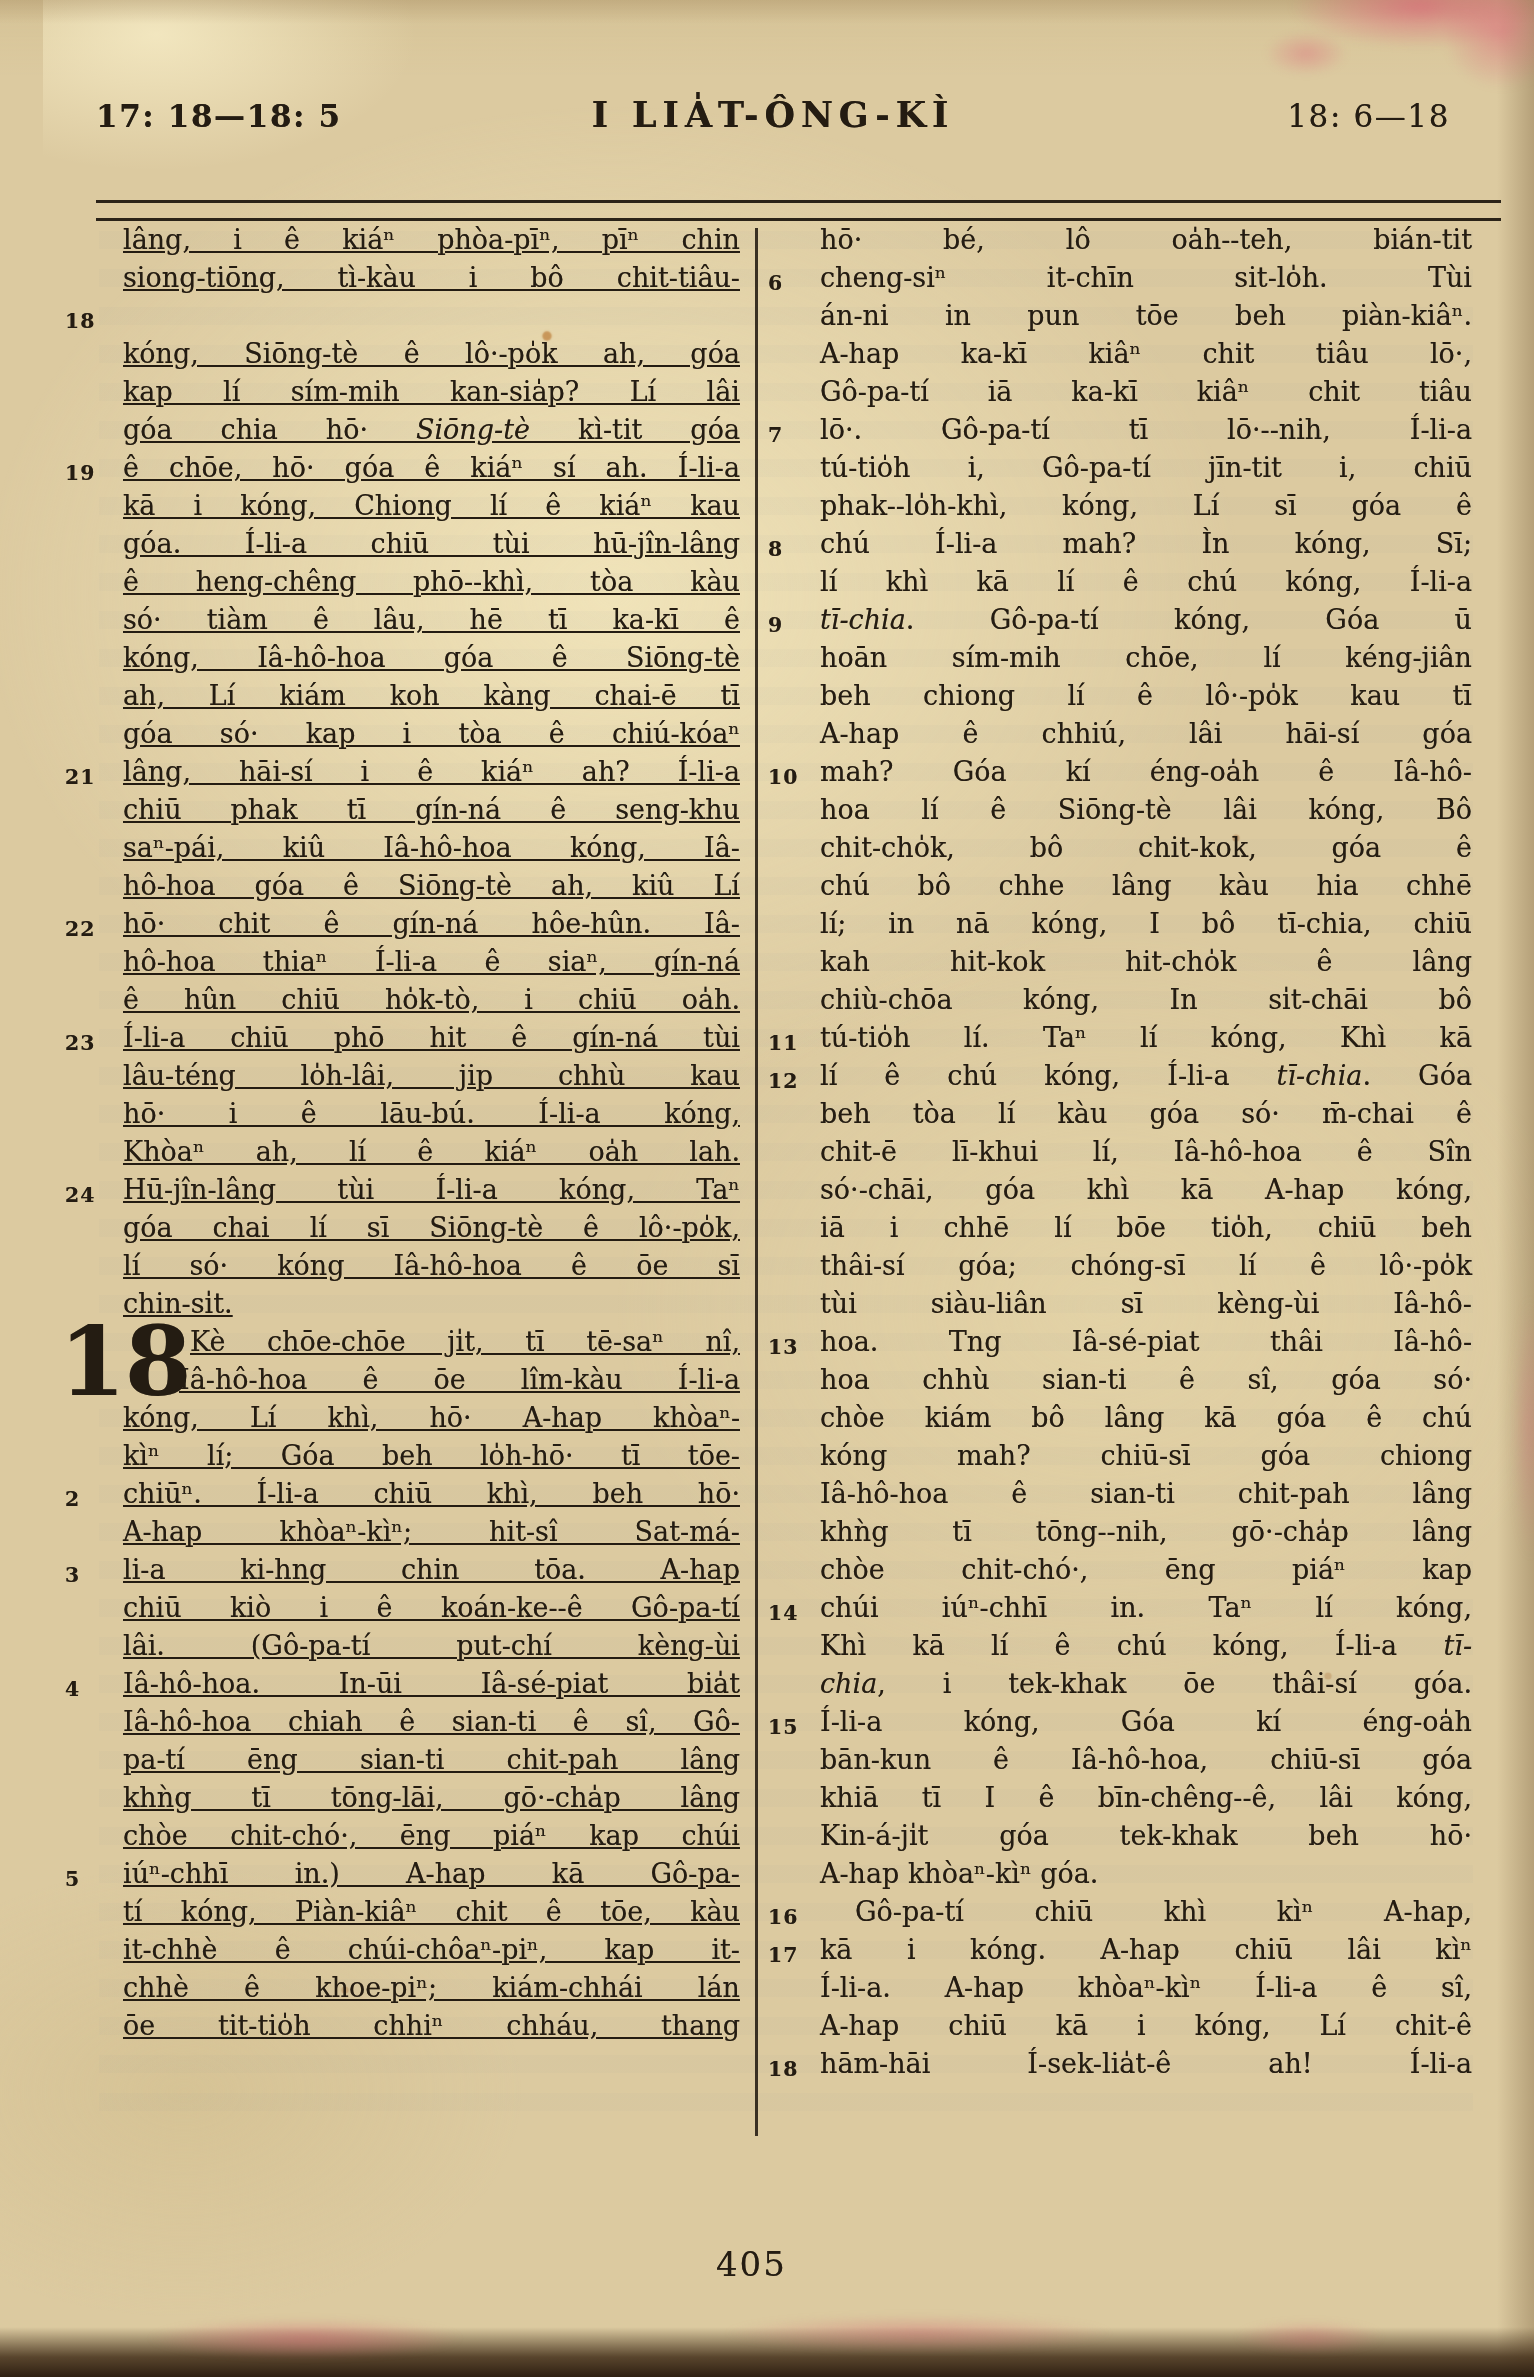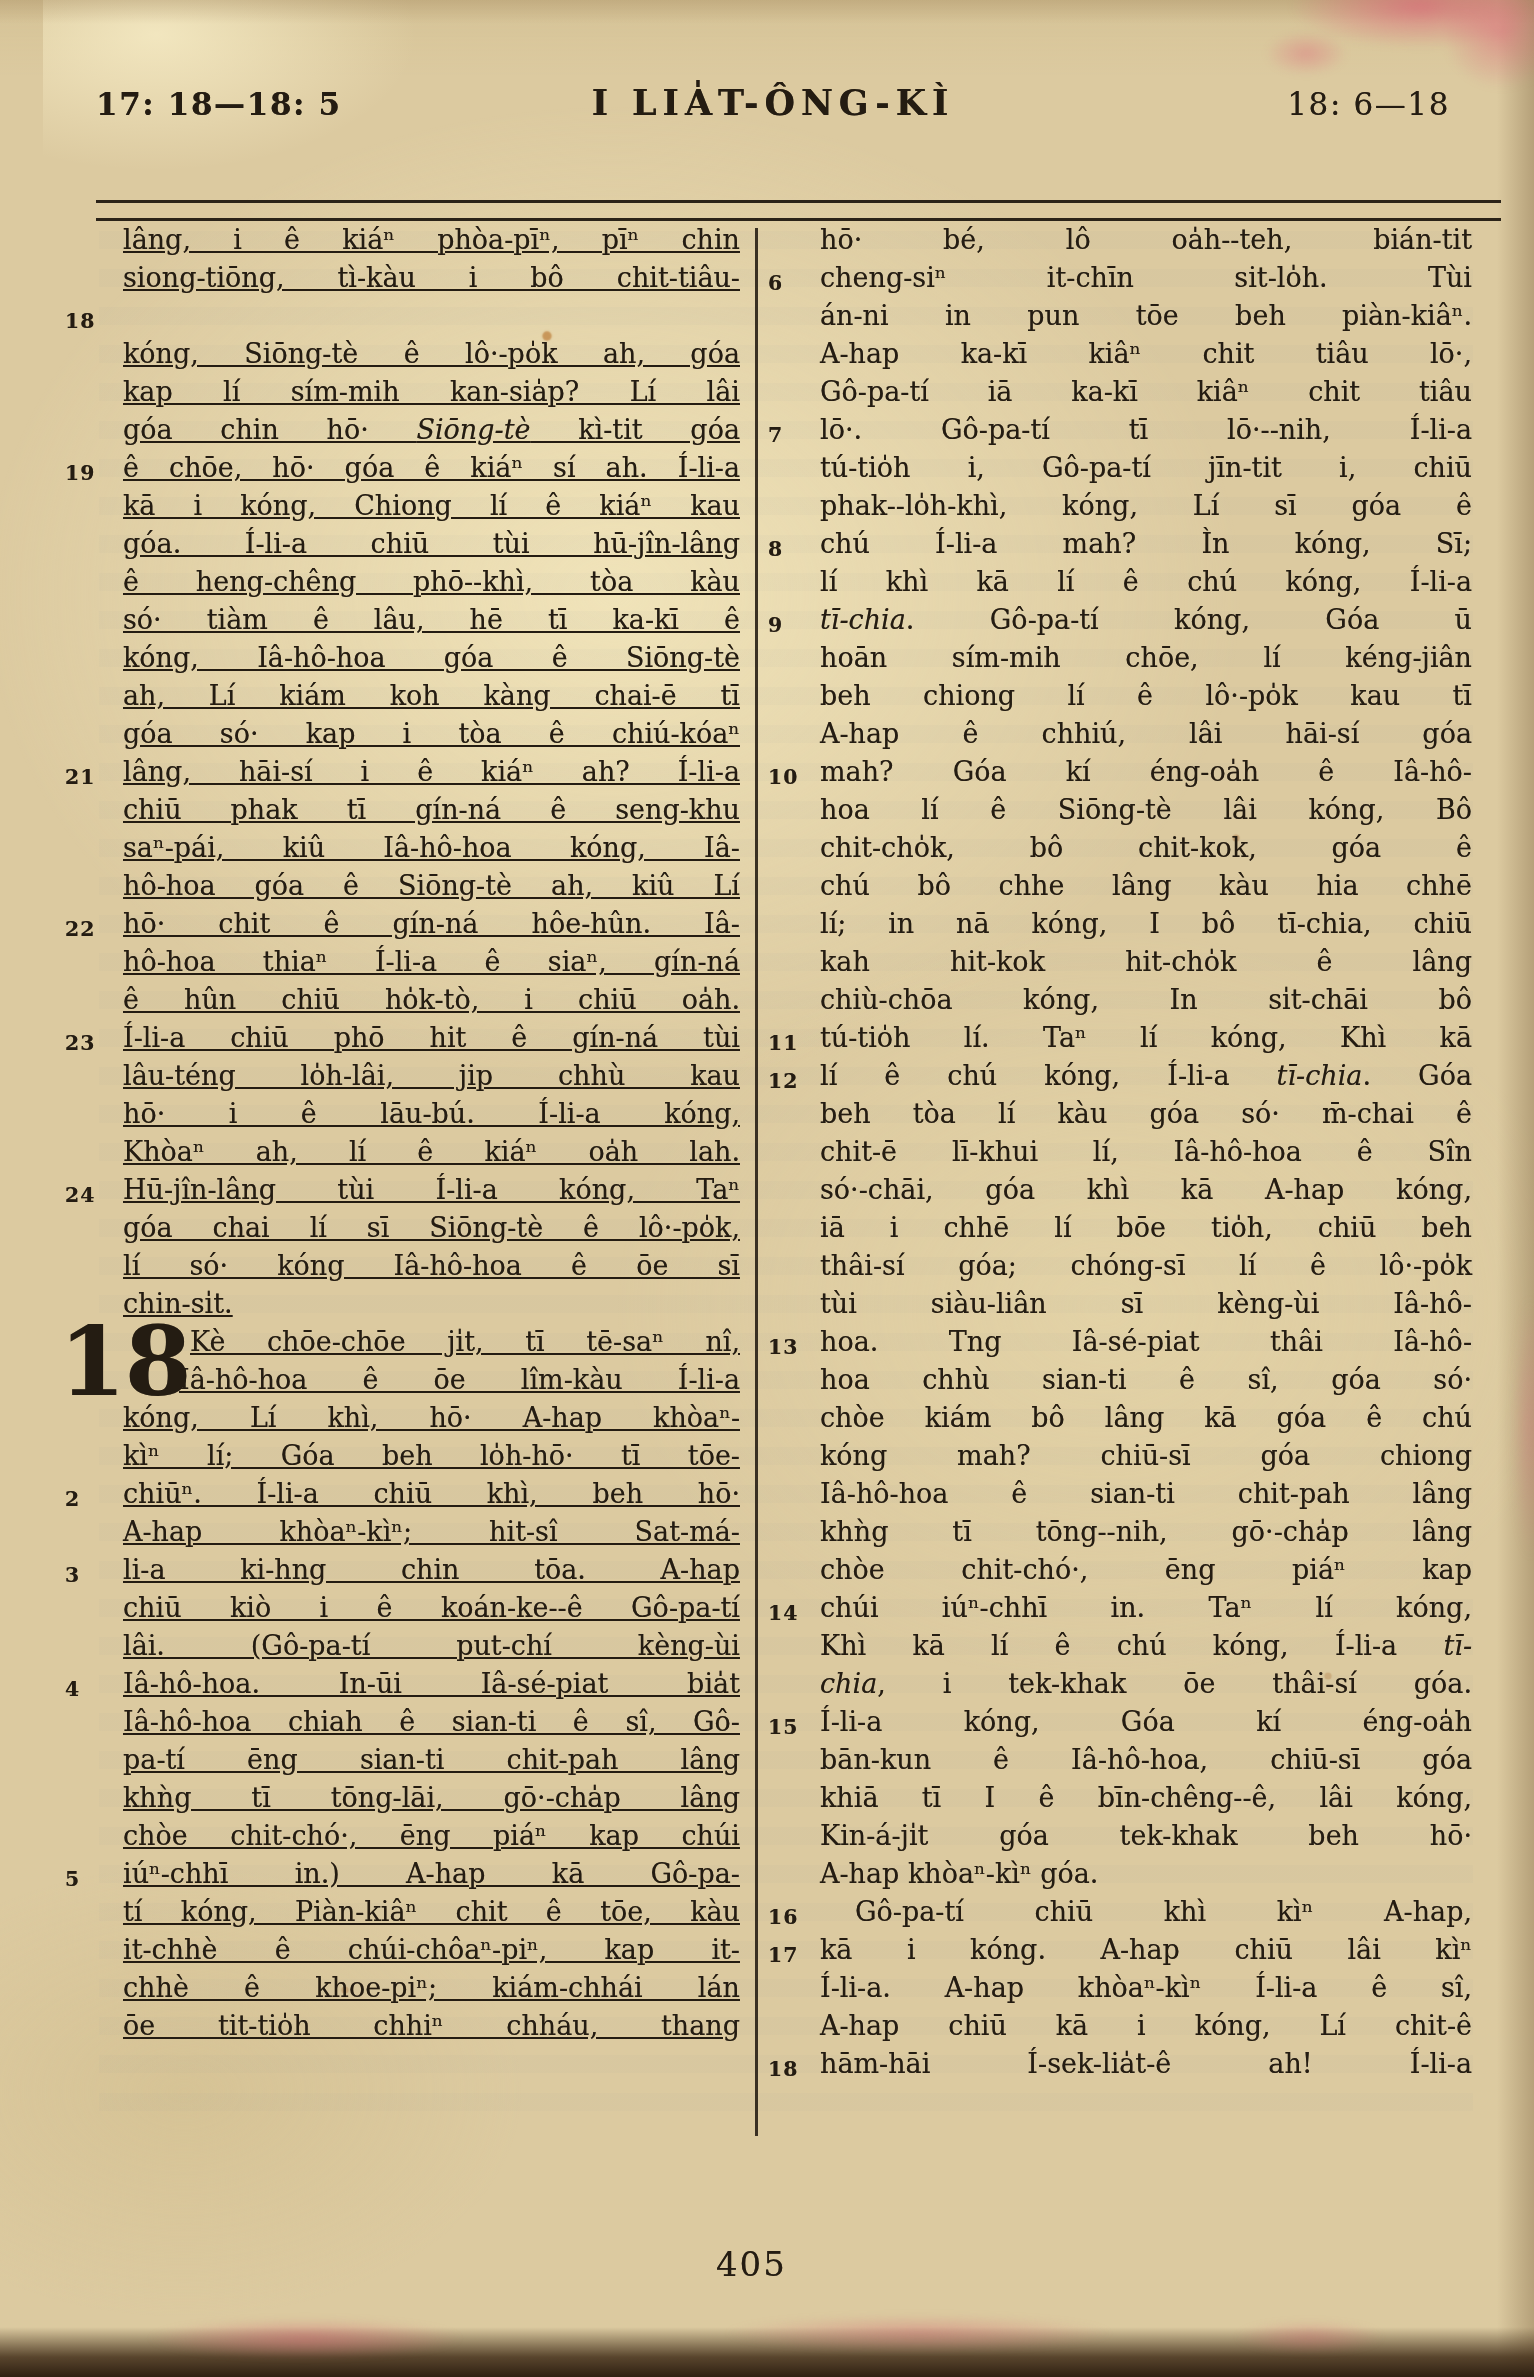--- a/index.html
+++ b/index.html
@@ -37,21 +37,21 @@
       radial-gradient(ellipse 279px 27px at 62% 55%, rgba(205,95,108,.4), rgba(205,95,108,0) 70%),
       radial-gradient(ellipse 107px 24px at 90% 60%, rgba(205,95,108,.35), rgba(205,95,108,0) 70%);}
   .specks{position:absolute;left:0;top:0;width:4.3px;height:4.3px;border-radius:50%;background:transparent;
     box-shadow:545px 334px 1.6px 2.7px rgba(184,116,46,.65),
                1234px 836px 1.1px 1.6px rgba(160,100,50,.4),
                343px 1988px 1.1px 1.6px rgba(160,100,50,.35),
                1326px 1674px 1.1px 1.6px rgba(170,105,45,.3);}
   .ghost{position:absolute;left:99px;top:231px;width:1374px;height:1900px;
     background:repeating-linear-gradient(180deg, rgba(122,136,148,.04) 0 18px, rgba(0,0,0,0) 18px 38px);}
 
-  .header{position:absolute;top:82px;left:96px;right:85px;height:48px;}
+  .header{position:absolute;top:94px;left:96px;right:85px;height:48px;}
   .h-left{position:absolute;left:0;top:4.3px;font-size:31px;font-weight:bold;letter-spacing:1.6px;
     text-shadow:0 0 0.5px rgba(36,28,18,.7);}
   .h-title{position:absolute;left:50%;top:0;transform:translateX(-50%);font-size:35px;font-weight:bold;
     letter-spacing:5.9px;white-space:nowrap;text-shadow:0 0 0.5px rgba(36,28,18,.7);}
   .h-right{position:absolute;right:0;top:4.3px;font-size:31px;font-weight:normal;letter-spacing:1.6px;
     text-shadow:0 0 0.5px rgba(36,28,18,.7);}
 
   .rule{position:absolute;top:200px;left:96px;width:1405px;height:14.5px;
     border-top:3.8px solid #2b2318;border-bottom:3.8px solid #2b2318;}
   .divider{position:absolute;left:755px;top:228px;width:2.7px;height:1908px;background:#2b2318;opacity:.92;}
@@ -96,21 +96,21 @@
 
   <div class="rule"></div>
   <div class="divider"></div>
 
   <div class="col col-left">
       <div class="line"><span class="t"><span>lâng, i ê kiáⁿ phòa-pīⁿ, pīⁿ chin</span></span></div>
       <div class="line"><span class="t"><span>siong-tiōng, tì-kàu i bô chit-tiâu-</span></span></div>
       <div class="line"><span class="vnum">18</span></div>
       <div class="line"><span class="t"><span>kóng, Siōng-tè ê lô·-po̍k ah, góa</span></span></div>
       <div class="line"><span class="t"><span>kap lí sím-mih kan-sia̍p? Lí lâi</span></span></div>
-      <div class="line"><span class="t"><span>góa chin hō· </span><i>Siōng-tè</i><span> kì-tit góa</span></span></div>
+      <div class="line"><span class="t"><span>góa chia hō· </span><i>Siōng-tè</i><span> kì-tit góa</span></span></div>
       <div class="line"><span class="vnum">19</span><span class="t"><span>ê chōe, hō· góa ê kiáⁿ sí ah. Í-li-a</span></span></div>
       <div class="line"><span class="t"><span>kā i kóng, Chiong lí ê kiáⁿ kau</span></span></div>
       <div class="line"><span class="t"><span>góa. Í-li-a chiū tùi hū-jîn-lâng</span></span></div>
       <div class="line"><span class="t"><span>ê heng-chêng phō--khì, tòa kàu</span></span></div>
       <div class="line"><span class="t"><span>só· tiàm ê lâu, hē tī ka-kī ê</span></span></div>
       <div class="line"><span class="t"><span>kóng, Iâ-hô-hoa góa ê Siōng-tè</span></span></div>
       <div class="line"><span class="t"><span>ah, Lí kiám koh kàng chai-ē tī</span></span></div>
       <div class="line"><span class="t"><span>góa só· kap i tòa ê chiú-kóaⁿ</span></span></div>
       <div class="line"><span class="vnum">21</span><span class="t"><span>lâng, hāi-sí i ê kiáⁿ ah? Í-li-a</span></span></div>
       <div class="line"><span class="t"><span>chiū phak tī gín-ná ê seng-khu</span></span></div>

